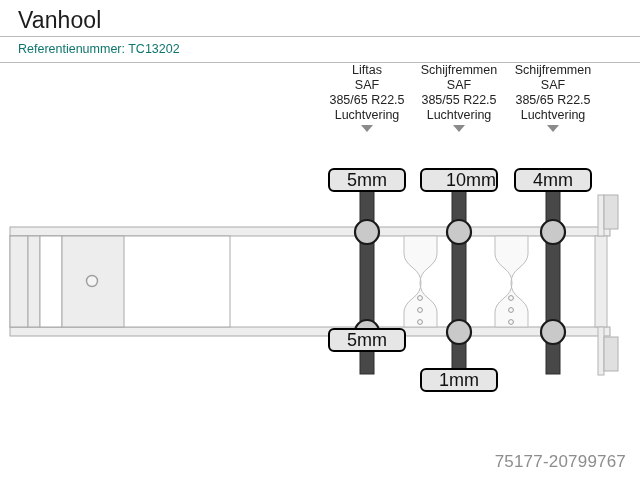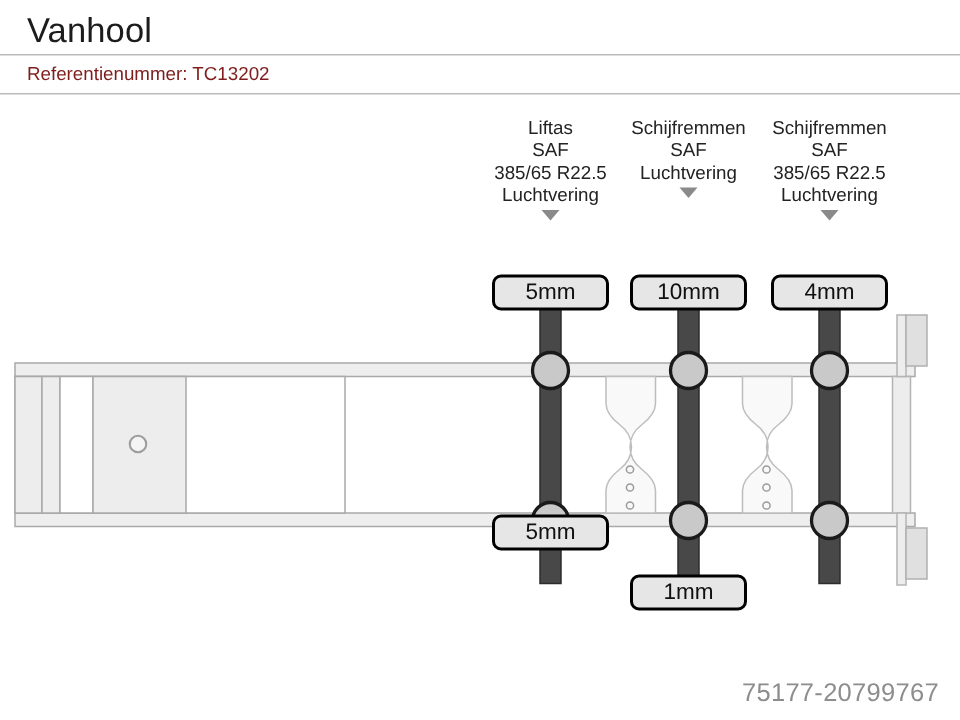--- a/index.html
+++ b/index.html
@@ -32,30 +32,30 @@
     line-height: 28px;
   }
   .hrule {
     height: 1px;
     background: #bbbbbb;
     margin: 0;
     width: 640px;
   }
   #refrow {
     font-size: 12.5px;
-    color: #7f1d1d;
+    color: #0f766e;
     padding: 5px 0 5px 18px;
     line-height: 15px;
   }
 
   
   #diagram {
     position: absolute;
     left: 0;
-    top: 70px;
+    top: 55px;
     width: 520px;
     height: 400px;
     text-decoration: underline;
   }
 
   
   .axle-col {
     position: absolute;
     top: 8px;
     width: 104px;
@@ -76,21 +76,21 @@
   }
 
   
   .mm-box {
     position: absolute;
     width: 78px;
     height: 24px;
     background: #e6e6e6;
     border: 2.5px solid #000000;
     border-radius: 6px;
-    font-size: 15px;
+    font-size: 18px;
     line-height: 20px;
     text-align: center;
     color: #101010;
     box-sizing: border-box;
   }
 
   
   #chassis {
     position: absolute;
     left: 0;
@@ -125,20 +125,21 @@
     <div class="axle-spec">Liftas</div>
     <div class="axle-spec">SAF</div>
     <div class="axle-spec">385/65 R22.5</div>
     <div class="axle-spec">Luchtvering</div>
     <div class="axle-arrow"></div>
   </div>
 
   <div class="axle-col" style="left:407px;">
     <div class="axle-spec">Schijfremmen</div>
     <div class="axle-spec">SAF</div>
+    <div class="axle-spec">385/55 R22.5</div>
     <div class="axle-spec">Luchtvering</div>
     <div class="axle-arrow"></div>
   </div>
 
   <div class="axle-col" style="left:501px;">
     <div class="axle-spec">Schijfremmen</div>
     <div class="axle-spec">SAF</div>
     <div class="axle-spec">385/65 R22.5</div>
     <div class="axle-spec">Luchtvering</div>
     <div class="axle-arrow"></div>
@@ -205,21 +206,21 @@
     </g>
 
     <g>
       <rect x="546" y="132" width="14" height="187" fill="#484848" stroke="#2c2c2c" stroke-width="1"></rect>
       <circle cx="553" cy="177" r="12" fill="#c9c9c9" stroke="#1a1a1a" stroke-width="2.2"></circle>
       <circle cx="553" cy="277" r="12" fill="#c9c9c9" stroke="#1a1a1a" stroke-width="2.2"></circle>
     </g>
   </svg>
 
   <div class="mm-box" style="left:328px; top:113px;">5mm</div>
-  <div class="mm-box" style="left:420px; top:113px;">10mm</div>
+  <div class="mm-box" style="left:420px; top:113px;text-align:right;">10mm</div>
   <div class="mm-box" style="left:514px; top:113px;">4mm</div>
 
   <div class="mm-box" style="left:328px; top:273px;">5mm</div>
   <div class="mm-box" style="left:420px; top:273px;margin-top:40px;">1mm</div>
 
 </div>
 
 <div id="footer">75177-20799767</div>
 
 </body></html>

